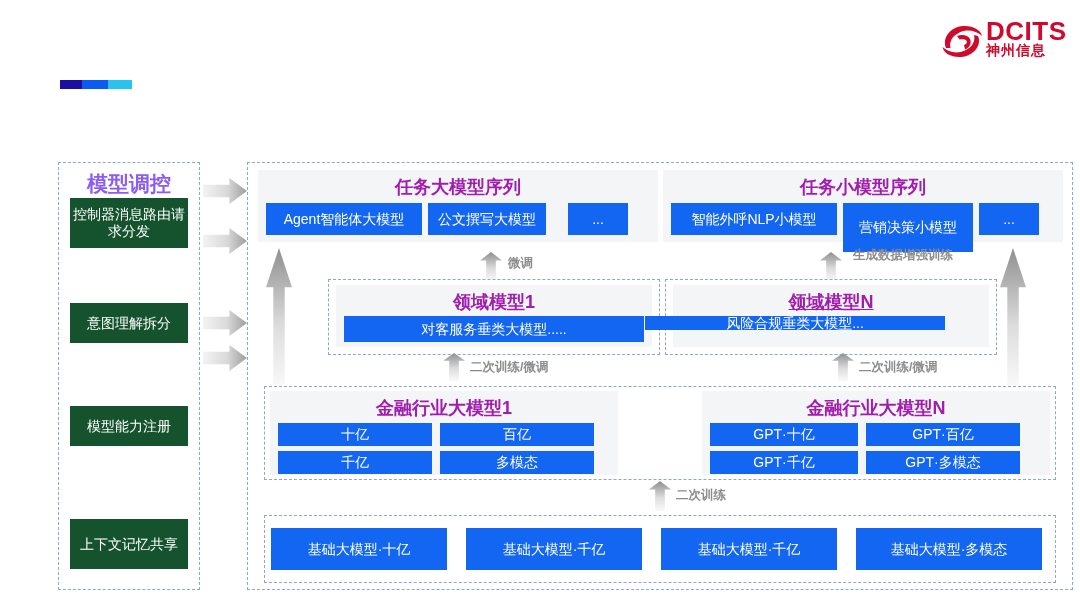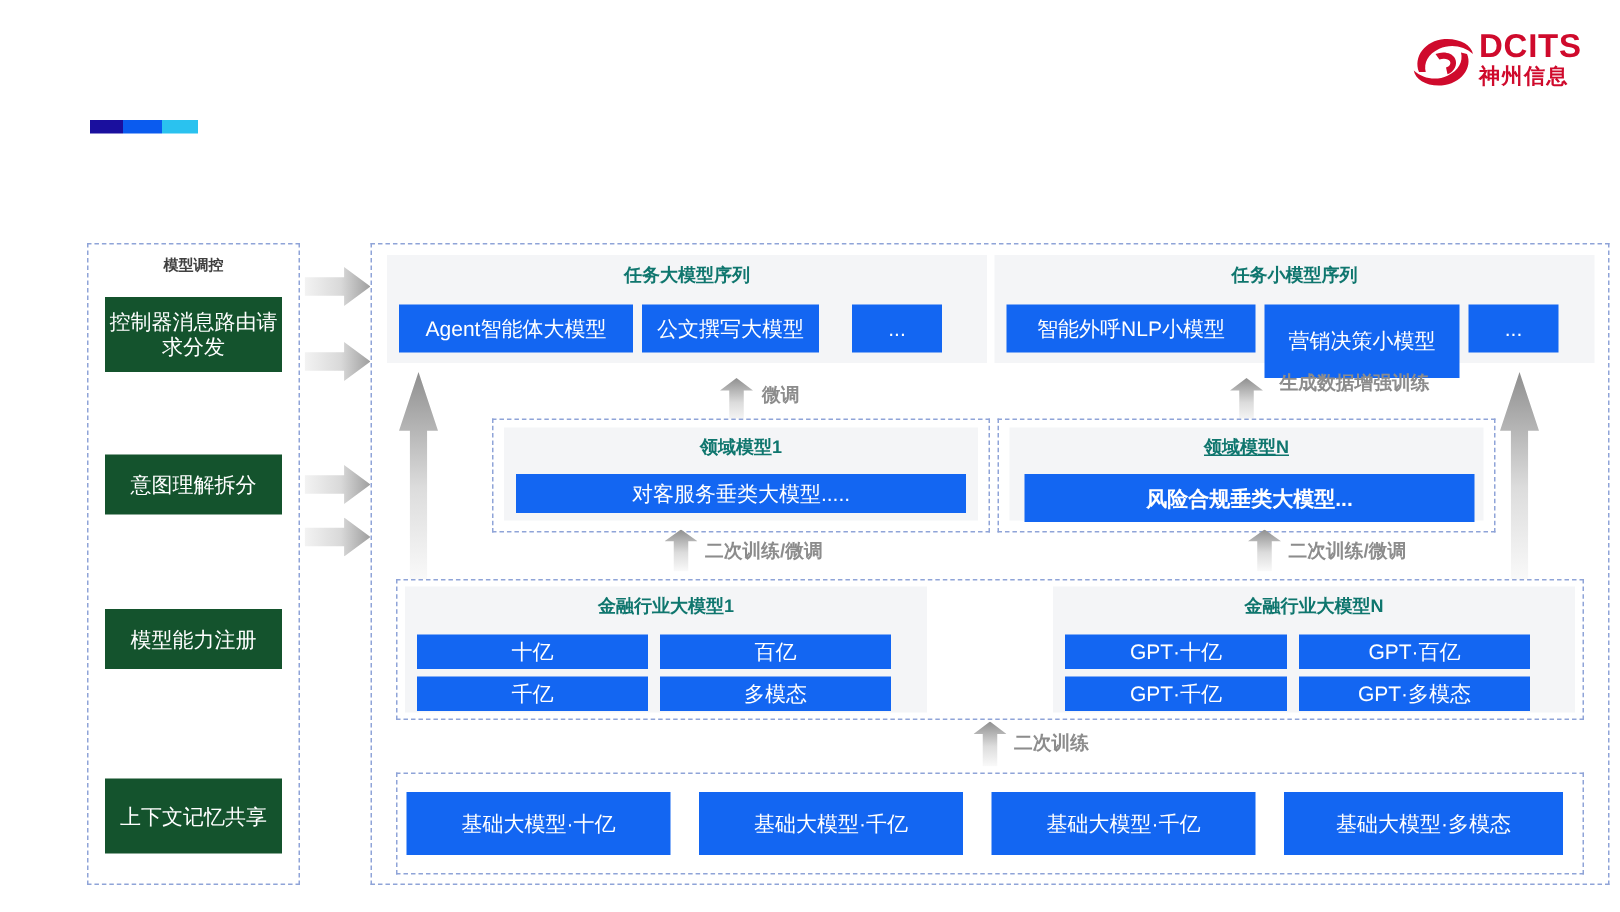--- a/index.html
+++ b/index.html
@@ -29,60 +29,60 @@
     text-align:center;
     font-size:16.5px; font-weight:bold; color:#161678;
     white-space:nowrap;
   }
 
   
   #logo { position:absolute; right:12px; top:18px; width:128px; height:52px; }
   #logo-mark { position:absolute; left:0; top:4px; width:44px; height:40px; }
   #logo-text { position:absolute; left:46px; top:2px; }
   #logo-en {
-    font-size:22px; font-weight:bold; color:#cf0a2c;
+    font-size:26px; font-weight:bold; color:#cf0a2c;
     letter-spacing:0.5px; line-height:22px;
   }
   #logo-cn {
     font-size:14px; font-weight:bold; color:#cf0a2c;
     letter-spacing:1px; line-height:17px;
   }
 
   
   .dashed {
     position:absolute;
     border:1px dashed #8fa4d8;
     background:#ffffff;
   }
   .panel {
     position:absolute;
     background:#f4f5f7;
   }
   .panel-title {
     position:absolute; left:0; width:100%;
     text-align:center;
-    font-size:12px; font-weight:bold; color:#0f766e;
+    font-size:18px; font-weight:bold; color:#a21caf;
     white-space:nowrap;
   }
   .bbox {
     position:absolute;
     background:#1366f2;
     color:#ffffff;
     display:flex; align-items:center; justify-content:center;
     text-align:center;
     font-size:14px;
     line-height:1.15;
     white-space:nowrap;
   }
 
   
   #sidebar-box { left:58px; top:162px; width:142px; height:428px; }
   #sidebar-title {
     position:absolute; left:58px; top:170px; width:142px;
-    text-align:center; font-size:10px; font-weight:bold; color:#404040;
+    text-align:center; font-size:21px; font-weight:bold; color:#8b5cf6;
   }
   .side-item {
     position:absolute; left:70px; width:118px;
     background:#14532d; color:#fff;
     display:flex; align-items:center; justify-content:center;
     text-align:center; font-size:14px; line-height:1.2;
   }
 
   
   .arrow-r {
@@ -164,21 +164,21 @@
 <div class="arrow-label" style="left:848px; top:248px; width:110px; text-align:center;">生成数据增强训练</div>
 
 <div class="dashed" style="left:328px; top:279px; width:332px; height:76px;"></div>
 <div class="panel" style="left:336px; top:285px; width:316px; height:62px;"></div>
 <div class="panel-title" style="left:336px; top:290px; width:316px;">领域模型1</div>
 <div class="bbox" style="left:344px; top:316px; width:300px; height:26px;">对客服务垂类大模型.....</div>
 
 <div class="dashed" style="left:665px; top:279px; width:332px; height:76px;"></div>
 <div class="panel" style="left:673px; top:285px; width:316px; height:62px;"></div>
 <div class="panel-title" style="left:673px; top:290px; width:316px;text-decoration:underline;">领域模型N</div>
-<div class="bbox" style="left:683px; top:316px; width:300px; height:32px;font-weight:bold;">风险合规垂类大模型...</div>
+<div class="bbox" style="left:645px; top:316px; width:300px; height:14px;">风险合规垂类大模型...</div>
 
 <div class="arrow-u" style="left:443px; top:353px; width:22px; height:28px;"></div>
 <div class="arrow-label" style="left:470px; top:360px;">二次训练/微调</div>
 
 <div class="arrow-u" style="left:832px; top:353px; width:22px; height:28px;"></div>
 <div class="arrow-label" style="left:859px; top:360px;">二次训练/微调</div>
 
 <div class="dashed" style="left:264px; top:386px; width:792px; height:94px;"></div>
 
 <div class="panel" style="left:270px; top:391px; width:348px; height:84px;"></div>

